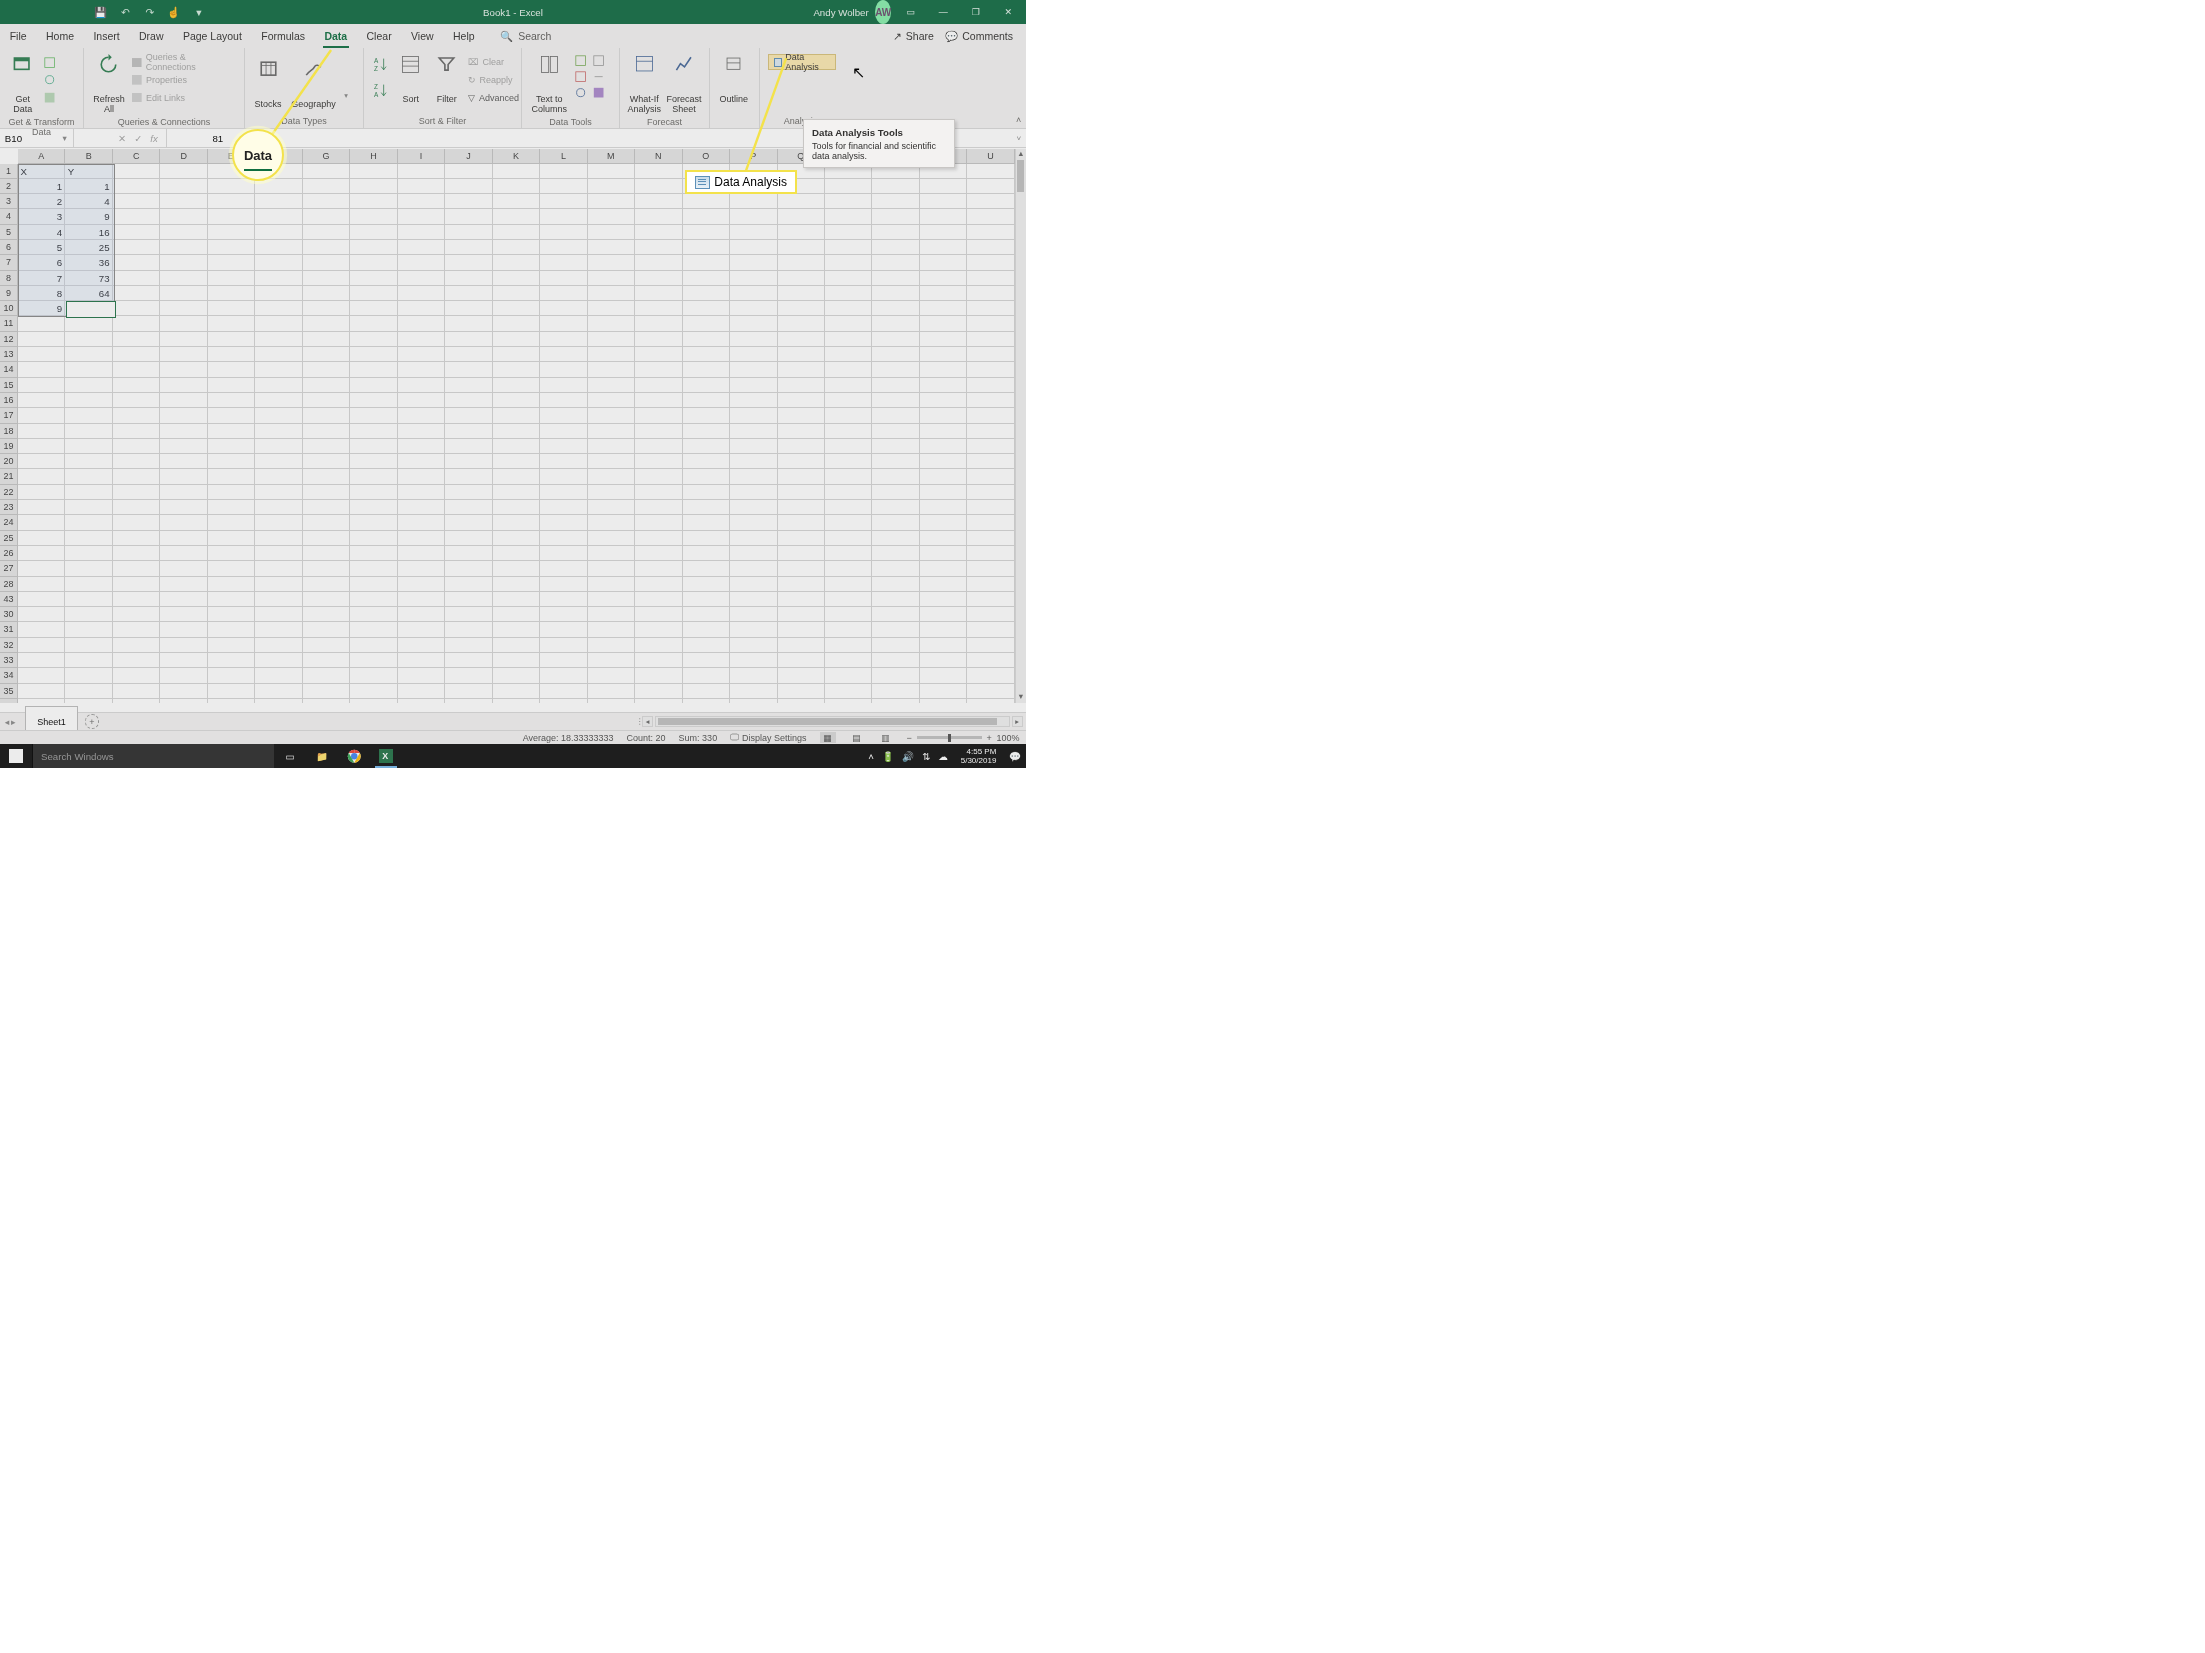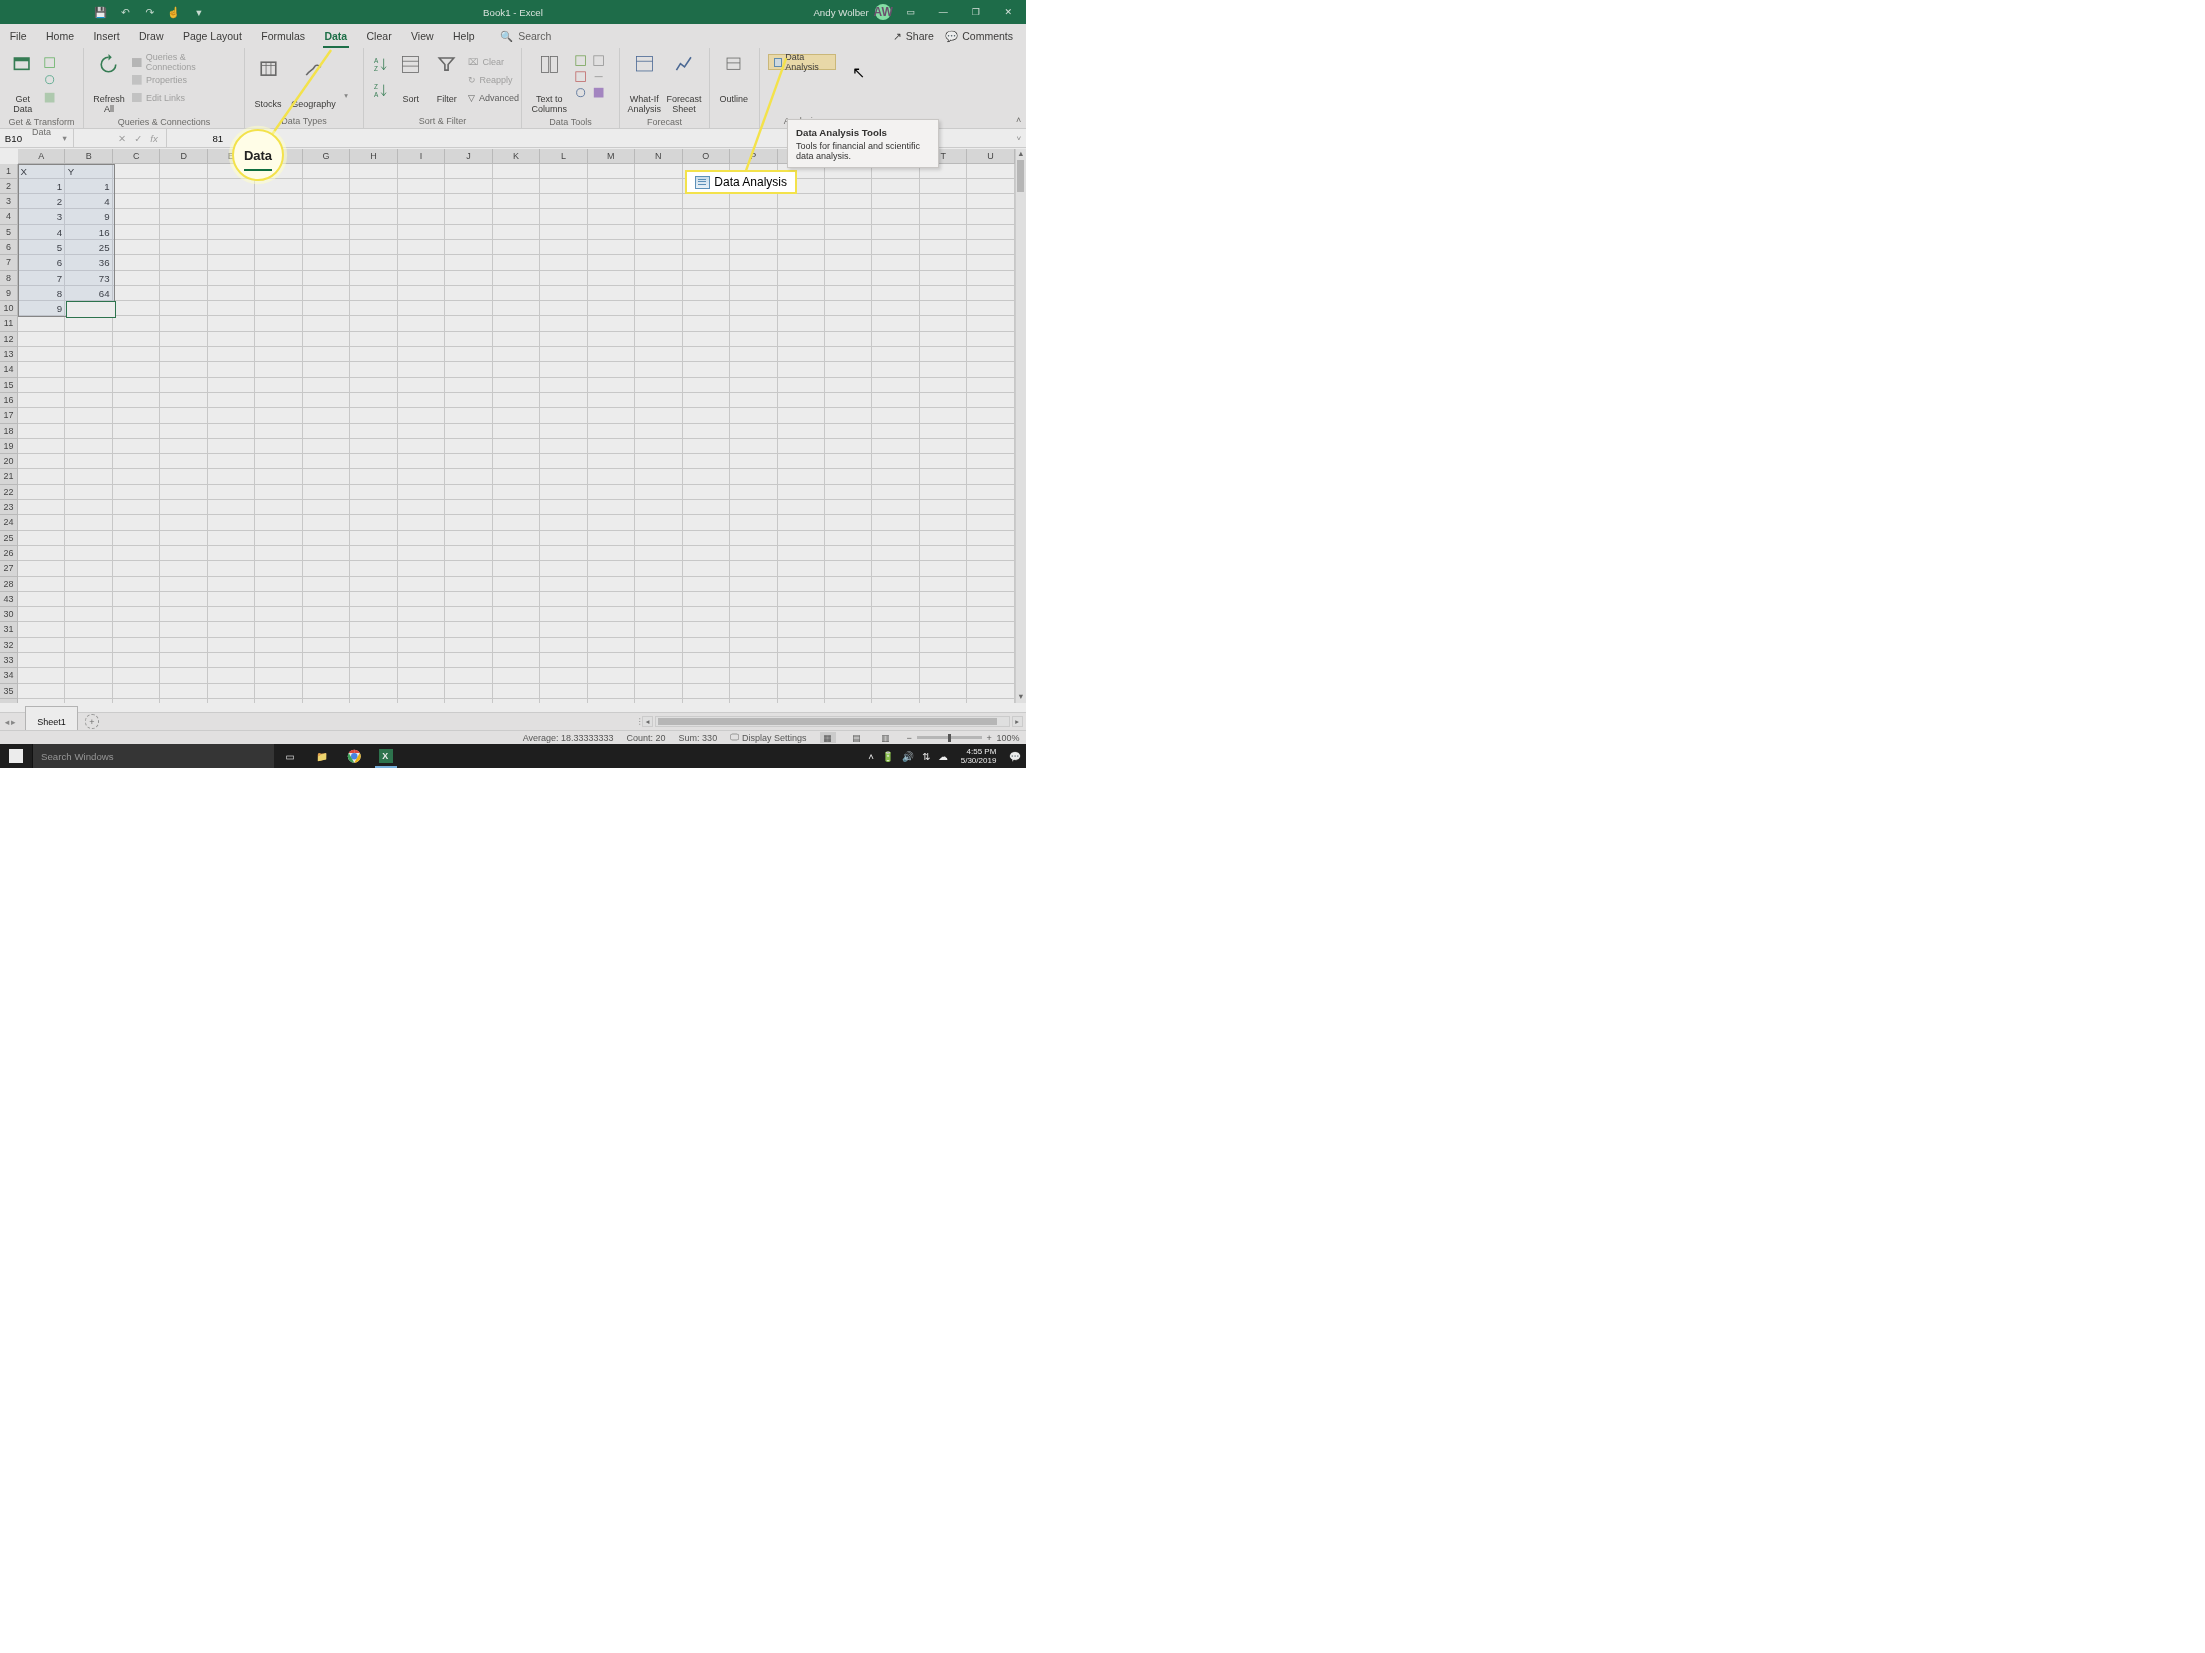--- a/index.html
+++ b/index.html
@@ -7,21 +7,21 @@
 
 
 .titlebar{height:24px;background:#106b42;display:flex;align-items:center;color:#e8f3ec;font-size:9.7px;position:relative;}
 .titlebar .autosave{display:flex;align-items:center;gap:4.8px;padding:0 8px;margin-top:44px;}
 .titlebar .tog{width:22.6px;height:11.3px;border:0.8px solid #a6cfbc;border-radius:6.5px;display:flex;align-items:center;padding:0 2.4px;justify-content:flex-end;font-size:6.5px;color:#bfe0cf;}
 .titlebar .qat{display:flex;gap:6.5px;padding-left:6.5px;align-items:center;}
 .qat-btn{width:18px;height:18px;display:flex;align-items:center;justify-content:center;color:#d6ece0;font-size:10.5px;}
 .titlebar .doc{position:absolute;left:50%;transform:translateX(-50%);font-size:9.7px;color:#e8f3ec;}
 .titlebar .rt{margin-left:auto;display:flex;align-items:center;gap:6.5px;padding-right:4.8px;}
 .titlebar .user{font-size:9.7px;}
-.titlebar .avatar{width:16px;height:16px;border-radius:50%;background:#86efac;color:#6b4a6d;display:flex;align-items:center;justify-content:center;font-size:12px;font-weight:600;}
+.titlebar .avatar{width:16px;height:24px;border-radius:50%;background:#86efac;color:#6b4a6d;display:flex;align-items:center;justify-content:center;font-size:10px;font-weight:600;}
 .titlebar .winbtn{width:26px;height:24px;display:flex;align-items:center;justify-content:center;color:#e8f3ec;font-size:9px;}
 
 
 .tabs{height:24px;background:#f3f2f1;display:flex;align-items:center;position:relative;}
 .tabs .tab{padding:0 9.7px;height:24px;display:flex;align-items:center;font-size:10.5px;color:#323130;cursor:pointer;}
 .tabs .tab.active{color:#0f6e40;font-weight:600;position:relative;}
 .tabs .tab.active::after{content:'';position:absolute;bottom:0px;left:8px;right:8px;height:2.4px;background:#0f6e40;}
 .tabs .search{display:flex;align-items:center;gap:4.8px;padding-left:16px;color:#5b5a58;font-size:10.5px;}
 .tabs .share{margin-left:auto;display:flex;gap:11.3px;padding-right:13px;}
 .tabs .share-btn{display:flex;align-items:center;gap:4px;font-size:10.5px;color:#323130;}
@@ -59,21 +59,21 @@
 .cells .cell{width:48px;height:15.3px;border-right:0.8px solid #d4d4d4;border-bottom:0.8px solid #d4d4d4;font-size:9.7px;padding:0 2.4px;line-height:15.3px;text-align:right;}
 .cells .cell.hdr{text-align:left;}
 .activecell{position:absolute;border:1.6px solid #217346;background:#fff;pointer-events:none;}
 .selrange{position:absolute;background:rgba(180,198,231,0.25);border:0.8px solid #888;pointer-events:none;}
 
 .vscroll{position:absolute;top:149px;right:0;width:11.3px;bottom:65px;background:#f0f0f0;border-left:0.8px solid #d9d9d9;}
 .vscroll .thumb{position:absolute;top:11.3px;left:1.6px;right:1.6px;height:32px;background:#c1c1c1;}
 .vscroll .arr{position:absolute;left:0;right:0;height:11.3px;text-align:center;font-size:7.3px;color:#666;}
 
 
-.tooltip{position:absolute;background:#f3f2f1;border:0.8px solid #c8c6c4;padding:6.5px 8px;font-size:9px;color:#323130;width:152px;z-index:50;box-shadow:1.6px 1.6px 3.2px rgba(0,0,0,0.15);}
+.tooltip{position:absolute;background:#f3f2f1;border:0.8px solid #c8c6c4;padding:6.5px 8px;font-size:9px;color:#323130;width:152px;z-index:50;box-shadow:1.6px 1.6px 3.2px rgba(0,0,0,0.15);margin-left:16px;}
 .tooltip .tt-title{font-weight:600;font-size:9.7px;margin-bottom:3.2px;}
 
 
 .callout-circ{position:absolute;width:52px;height:52px;border-radius:50%;background:#fffde7;border:2.4px solid #f3e24b;display:flex;align-items:center;justify-content:center;font-weight:700;font-size:13px;color:#222;z-index:40;box-shadow:0 0 0 3.2px rgba(255,255,200,0.5);}
 .callout-circ::after{content:'';position:absolute;bottom:8px;left:9.7px;right:9.7px;height:2.4px;background:#0f6e40;}
 .callout-rect{position:absolute;border:2.4px solid #f3e24b;background:#fff;display:flex;align-items:center;gap:4.8px;padding:3.2px 8px;z-index:40;font-size:12px;}
 .callout-rect .ricon{width:14.5px;height:13px;border:0.8px solid #5c90b8;background:linear-gradient(#c8dbea,#e8f1f7);position:relative;}
 .callout-rect .ricon::after{content:'';position:absolute;top:2.4px;bottom:2.4px;left:2.4px;right:2.4px;background:repeating-linear-gradient(#5c90b8,#5c90b8 0.8px,transparent 0.8px,transparent 2.4px);}
 .da-line{position:absolute;z-index:35;pointer-events:none;}
 .da-line svg{overflow:visible;}

